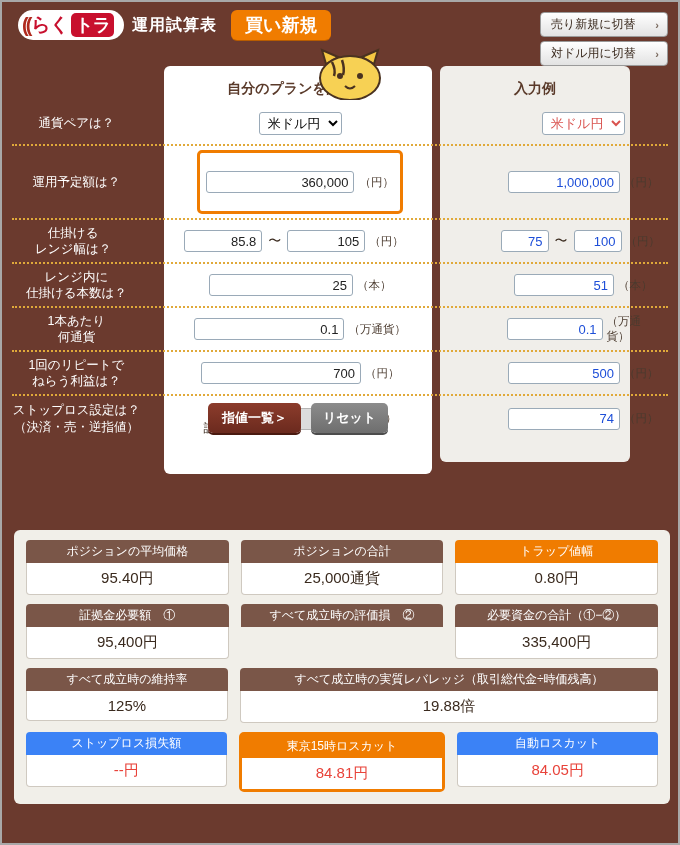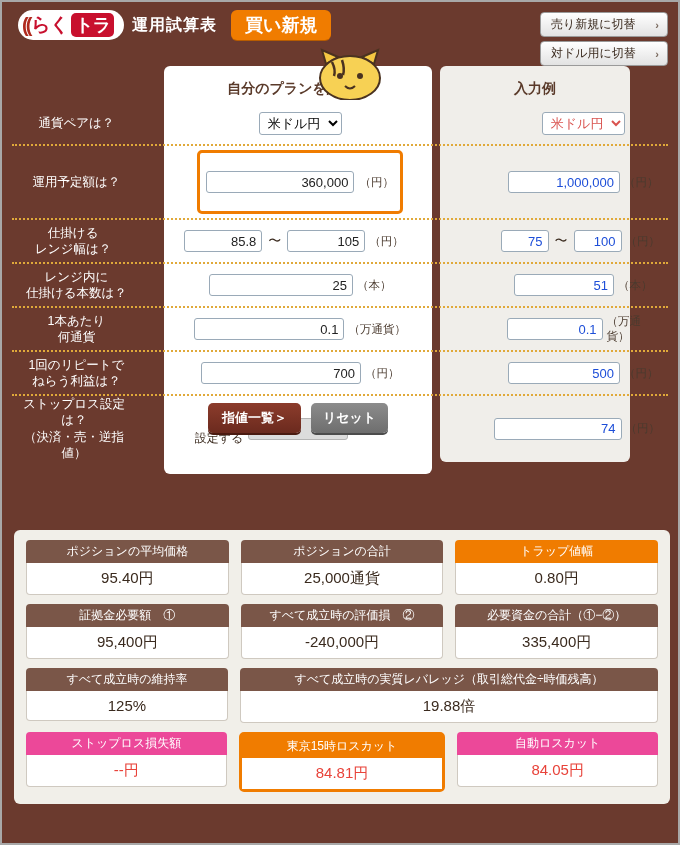--- a/index.html
+++ b/index.html
@@ -317,21 +317,21 @@
   .card { flex: 1; }
   .card-hd {
     color: #fff;
     font-size: 12px;
     text-align: center;
     padding: 3px 0;
     border-radius: 4px 4px 0 0;
   }
   .hd-brown  { background: #7a5648; }
   .hd-orange { background: #f07c00; }
-  .hd-red    { background: #ec4899; text-align: center; }
+  .hd-red    { background: #3b82f6; text-align: center; }
   .card-bd {
     background: #fff;
     border: 1px solid #cfc9c0;
     border-top: none;
     border-radius: 0 0 4px 4px;
     text-align: center;
     font-size: 15px;
     padding: 6px 0;
     color: #3a2a1e;
   }
@@ -491,21 +491,21 @@
             <div style="text-align:center">
               <input type="checkbox" class="sl-check" style=""><br>
               <span class="sl-label">設定する</span>
             </div>
             <div class="sl-disabled"></div>
             <span class="unit">（円）</span>
           </div>
         </div>
         <div class="row-gap"></div>
         <div class="row-right ex">
-          <input type="text" style="width: 128px;" value="74">
+          <input type="text" style="width: 112px;" value="74">
           <span class="unit">（円）</span>
         </div>
       </div>
 
     </div>
 
     <div class="calc-area">
       <div class="btn-row2">
         <button class="btn-list">
           <span>指値一覧</span>
@@ -533,21 +533,20 @@
       </div>
     </div>
 
     <div class="res-row">
       <div class="card">
         <div class="card-hd hd-brown">証拠金必要額　①</div>
         <div class="card-bd">95,400円</div>
       </div>
       <div class="card">
         <div class="card-hd hd-brown">すべて成立時の評価損　②</div>
-        <div class="card-bd">-240,000円</div>
       </div>
       <div class="card">
         <div class="card-hd hd-brown">必要資金の合計（①−②）</div>
         <div class="card-bd">335,400円</div>
       </div>
     </div>
 
     <div class="res-row">
       <div class="card">
         <div class="card-hd hd-brown">すべて成立時の維持率</div>

